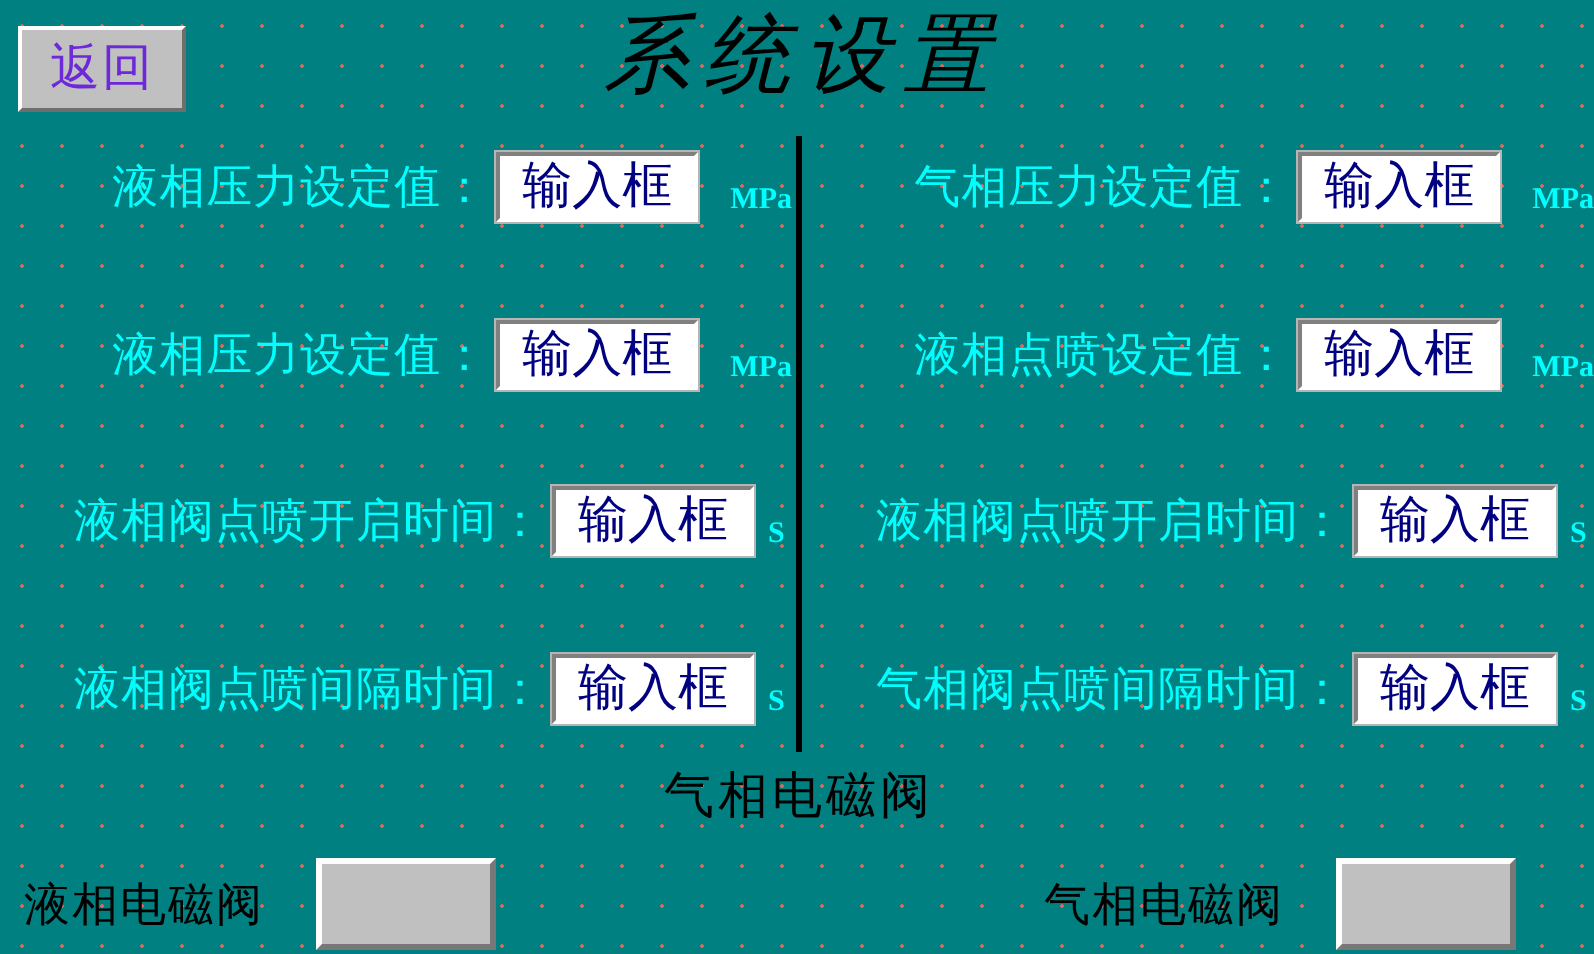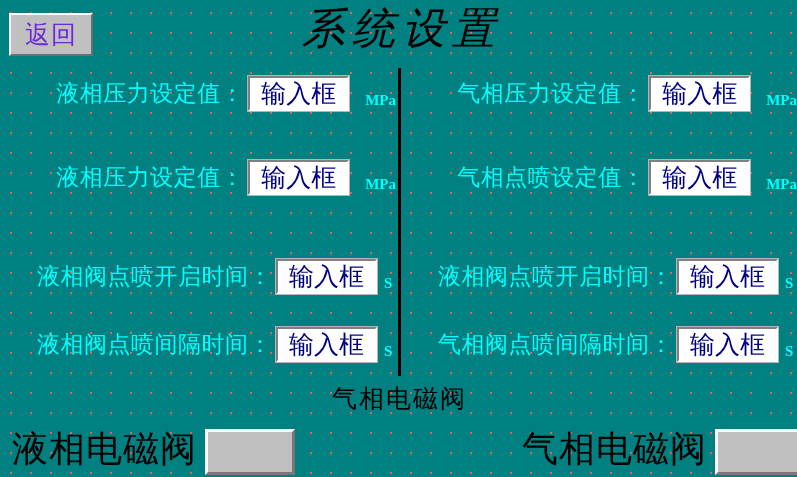--- a/index.html
+++ b/index.html
@@ -129,21 +129,21 @@
     padding-left: 16px;
     align-self: flex-end;
     padding-bottom: 3px;
   }
   .unit-wide { min-width: 30px; }
   .unit-narrow { min-width: 12px; padding-left: 7px; }
 
   
   .row-1 { top: 75px; }
   .row-2 { top: 159px; }
-  .row-3 { top: 242px; margin-top: 16px; }
+  .row-3 { top: 242px; }
   .row-4 { top: 326px; }
 
   
   #test-heading {
     position: absolute;
     left: 0;
     top: 385px;
     width: 797px;
     text-align: center;
     color: #000000;
@@ -161,25 +161,25 @@
     height: 48px;
     display: flex;
     align-items: center;
     white-space: nowrap;
   }
   #valve-liquid { left: 12px; }
   #valve-gas    { left: 512px; margin-left: 10px; }
 
   .valve-label {
     color: #000000;
-    font-family: Liberation Mono, monospace;
-    font-size: 36px;
+    font-family: Liberation Sans, sans-serif;
+    font-size: 23px;
     line-height: 30px;
     letter-spacing: 1px;
-    padding-right: 8px;
+    padding-right: 26px;
   }
 
   .valve-btn {
     width: 90px;
     height: 46px;
     background: #c0c0c0;
     border-top: 3px solid #ffffff;
     border-left: 3px solid #ffffff;
     border-right: 3px solid #787878;
     border-bottom: 3px solid #787878;
@@ -234,21 +234,21 @@
 
   <div class="field-row col-right row-1">
     <span class="field-label">气相压力设定值：</span>
     <div class="field-input">
       <span>输入框</span>
     </div>
     <span class="field-unit unit-wide">MPa</span>
   </div>
 
   <div class="field-row col-right row-2">
-    <span class="field-label">气相点喷设定值：</span>
+    <span class="field-label">液相点喷设定值：</span>
     <div class="field-input">
       <span>输入框</span>
     </div>
     <span class="field-unit unit-wide">MPa</span>
   </div>
 
   <div class="field-row col-right row-3">
     <span class="field-label">液相阀点喷开启时间：</span>
     <div class="field-input">
       <span>输入框</span>

